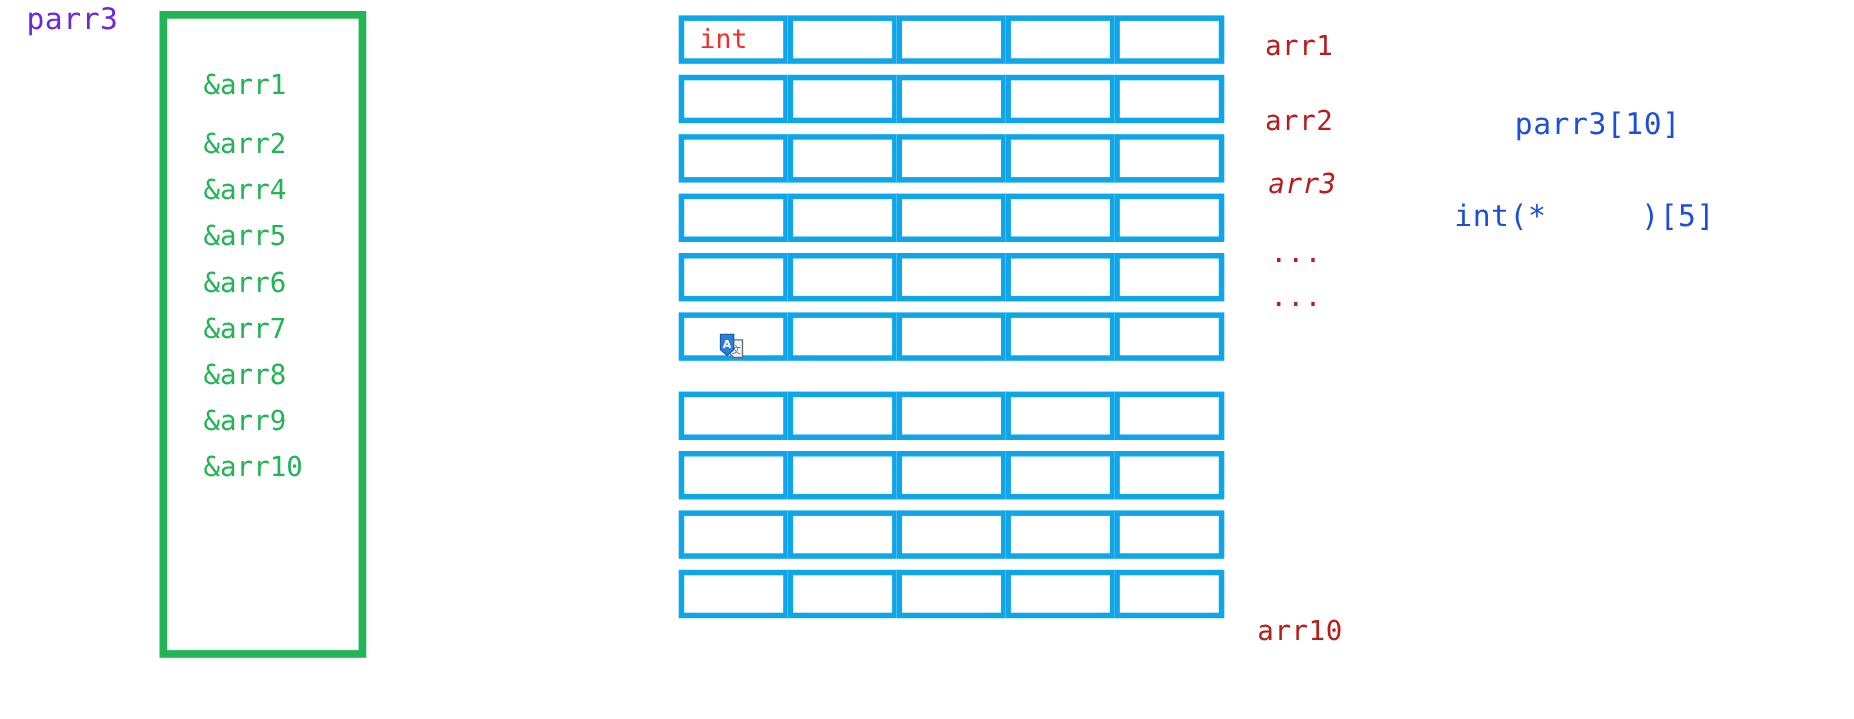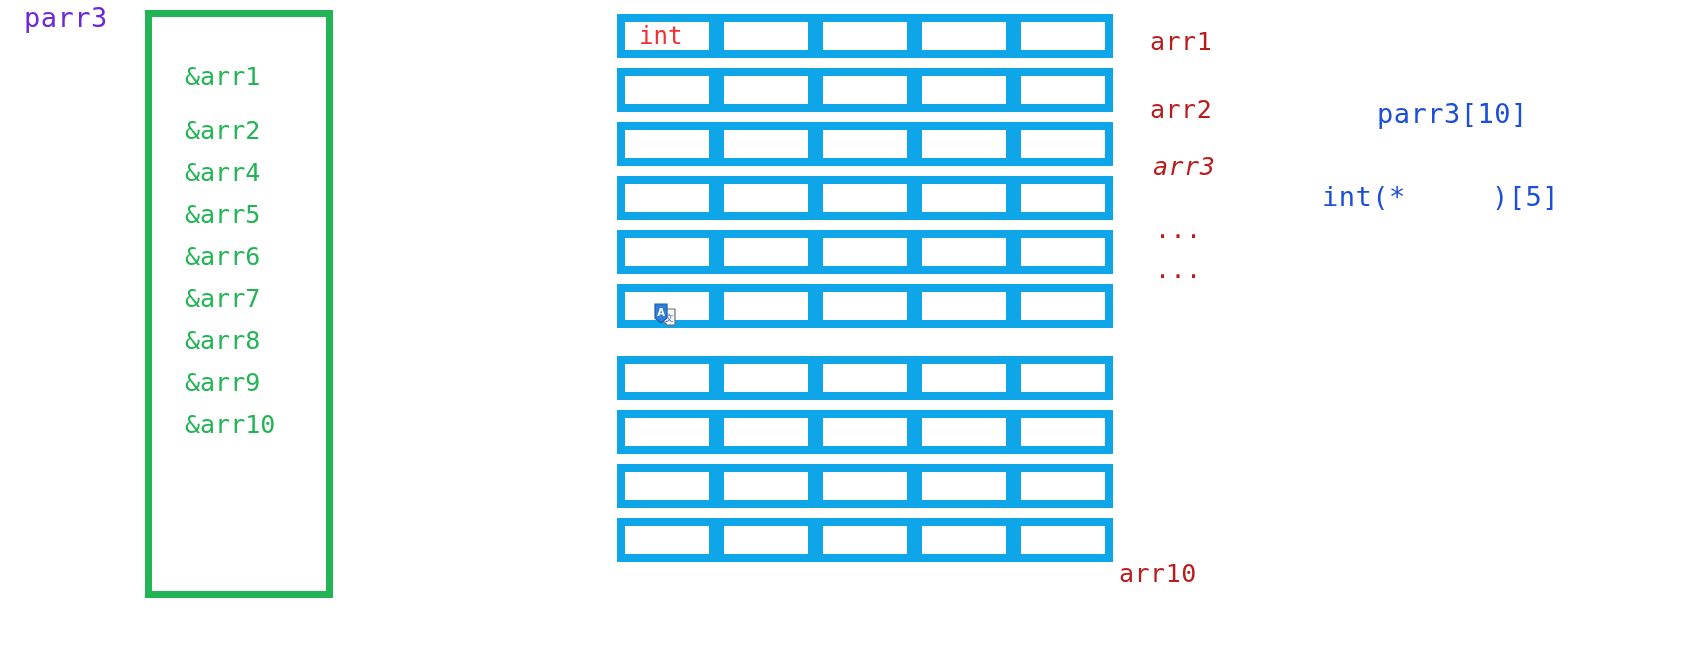--- a/index.html
+++ b/index.html
@@ -68,21 +68,21 @@
   }
   .grid-row {
     display: flex;
     margin-bottom: 10px;
     box-sizing: border-box;
   }
   .grid-row.gap-after { margin-bottom: 28px; }
   .cell {
     width: 100px;
     height: 44px;
-    border: 8px solid #0ea5e9;
+    border: 5px solid #0ea5e9;
     box-sizing: border-box;
     background: #ffffff;
     margin-right: -1px;
     display: flex;
     align-items: center;
     padding-left: 14px;
     font-family: "DejaVu Sans Mono", monospace;
     font-size: 24px;
     color: #ef3030;
     white-space: pre;
@@ -220,21 +220,21 @@
       <div class="cell"></div>
     </div>
 
   </div>
 
   <div class="row-label" style="left:1150px; top:27px;">arr1</div>
   <div class="row-label" style="left:1150px; top:95px;">arr2</div>
   <div class="row-label" style="left:1153px; top:152px;font-style:italic;">arr3</div>
   <div class="row-label" style="left:1155px; top:215px;">...</div>
   <div class="row-label" style="left:1155px; top:255px;">...</div>
-  <div class="row-label" style="left:1119px; top:559px;">arr10</div>
+  <div class="row-label" style="left:1143px; top:559px;">arr10</div>
 
   <div class="annot" style="left:1377px; top:98px;">parr3[10]</div>
   <div class="annot" style="left:1322px; top:181px;">int(*</div>
   <div class="annot" style="left:1492px; top:181px;">)[5]</div>
 
   <div class="cursor-icon">
     <svg width="30" height="30" viewBox="0 0 30 30" xmlns="http://www.w3.org/2000/svg">
 
       <path d="M13 8 L25 8 L25 24 L17 24 L13 20 Z" fill="#f4f4f4" stroke="#6d6d6d" stroke-width="1.2"></path>
       <text x="19.5" y="20" font-family="DejaVu Sans, sans-serif" font-size="9" fill="#4a6fb5" text-anchor="middle">文</text>

